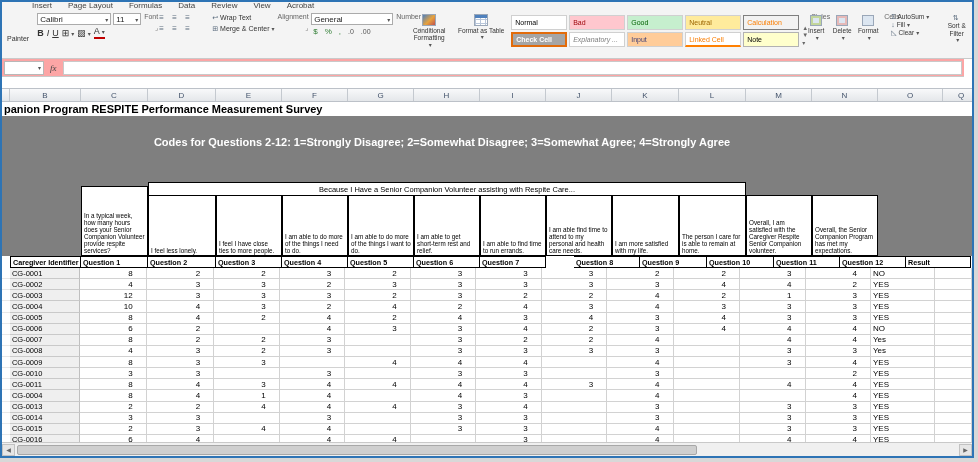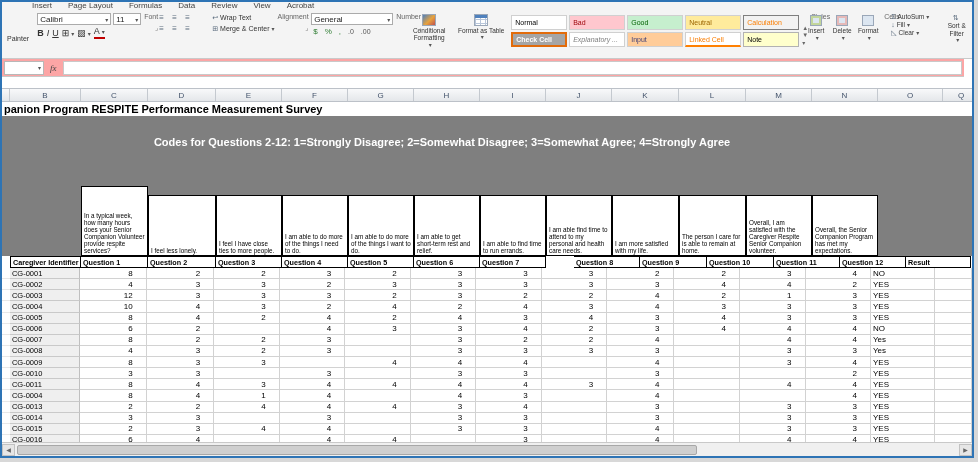--- a/index.html
+++ b/index.html
@@ -297,20 +297,21 @@
         <div class="colhead" style="width: 65px;">O</div>
         <div class="colhead" style="width: 37px;">Q</div>
       </div>
 
     <div class="title-row">
       <span class="title-text">panion Program RESPITE Performance Measurement Survey</span>
     </div>
 
     <div class="band" id="band">
       <div class="codes">Codes for Questions 2-12:  1=Strongly Disagree; 2=Somewhat Disagree; 3=Somewhat Agree; 4=Strongly Agree</div>
+      <div class="because" id="because-cell" style="left: 146px; top: 66px; width: 598px; height: 14px;">Because I Have a Senior Companion Volunteer assisting with Respite Care...</div>
     <div class="qcell" style="left: 79px; width: 67px; top: 70px; height: 70px;">In a typical week, how many hours does your Senior Companion Volunteer provide respite services?</div>
         <div class="qcell" style="left: 146px; width: 68px; top: 79px; height: 61px;">I feel less lonely.</div>
         <div class="qcell" style="left: 214px; width: 66px; top: 79px; height: 61px;">I feel I have close ties to more people.</div>
         <div class="qcell" style="left: 280px; width: 66px; top: 79px; height: 61px;">I am able to do more of the things I need to do.</div>
         <div class="qcell" style="left: 346px; width: 66px; top: 79px; height: 61px;">I am able to do more of the things I want to do.</div>
         <div class="qcell" style="left: 412px; width: 66px; top: 79px; height: 61px;">I am able to get short-term rest and relief.</div>
         <div class="qcell" style="left: 478px; width: 66px; top: 79px; height: 61px;">I am able to find time to run errands.</div>
         <div class="qcell" style="left: 544px; width: 66px; top: 79px; height: 61px;">I am able find time to attend to my personal and health care needs.</div>
         <div class="qcell" style="left: 610px; width: 67px; top: 79px; height: 61px;">I am more satisfied with my life.</div>
         <div class="qcell" style="left: 677px; width: 67px; top: 79px; height: 61px;">The person I care for is able to remain at home.</div>

